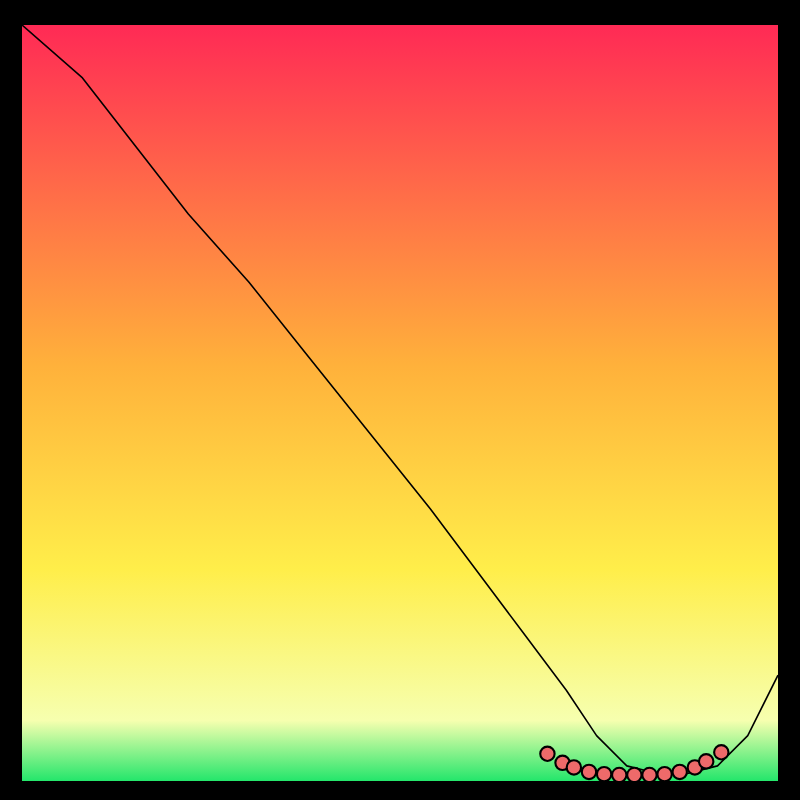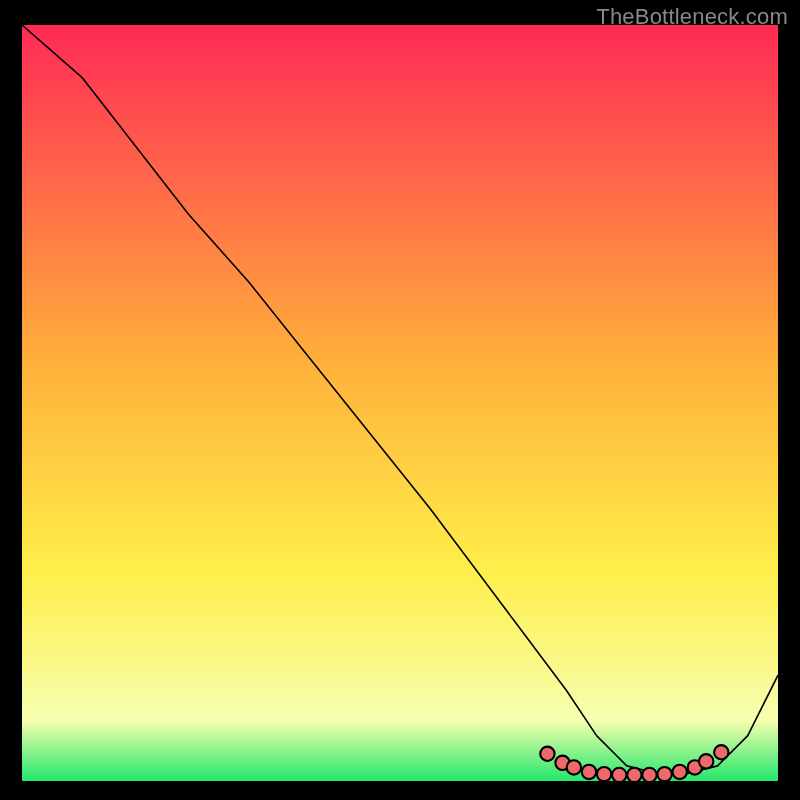--- a/index.html
+++ b/index.html
@@ -34,21 +34,20 @@
     width: 756px;
     height: 756px;
     display: block;
   }
 </style>
 </head>
 <body>
 
 <div class="frame">
 
-  <div class="watermark">TheBottleneck.com</div>
 
   <svg class="plot" viewBox="0 0 100 100" preserveAspectRatio="none">
     <defs>
       <linearGradient id="bg-grad" x1="0" y1="0" x2="0" y2="1">
         <stop offset="0%" stop-color="#ff2a55"></stop>
         <stop offset="45%" stop-color="#ffb13b"></stop>
         <stop offset="72%" stop-color="#ffee4a"></stop>
         <stop offset="92%" stop-color="#f6ffaf"></stop>
         <stop offset="100%" stop-color="#24e66b"></stop>
       </linearGradient>

